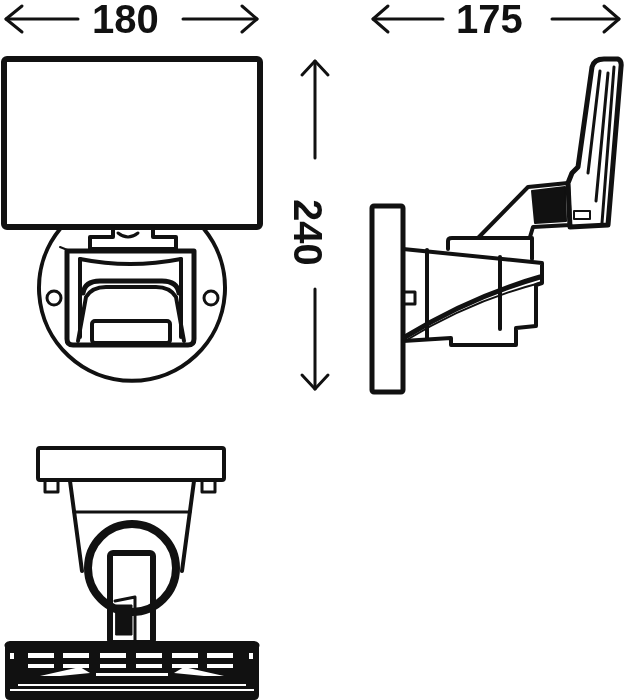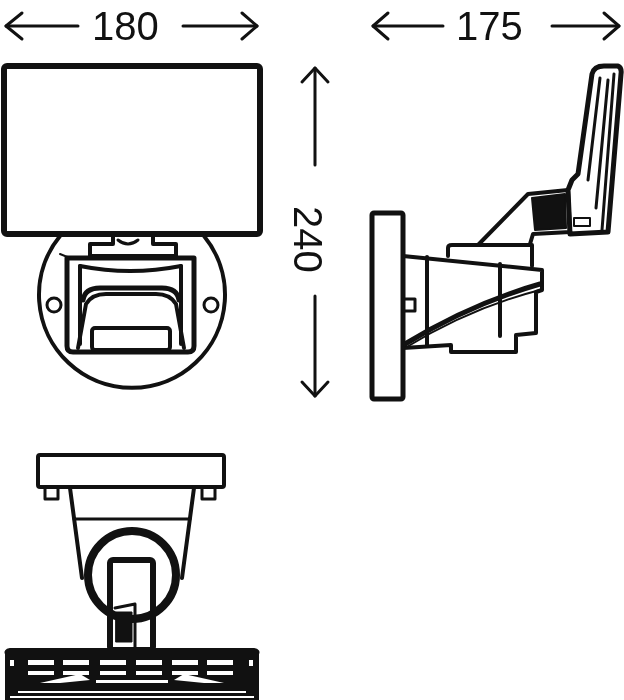--- a/index.html
+++ b/index.html
@@ -1,17 +1,17 @@
 <!DOCTYPE html>
 <html><head>
   <meta charset="utf-8">
   <style>
     html, body { margin: 0; padding: 0; background: #ffffff; }
     body { width: 624px; height: 700px; position: relative; overflow: hidden; font-family: "Liberation Sans", sans-serif; }
-    .canvas { position: absolute; left: 0; top: 8px; width: 624px; height: 676px; }
+    .canvas { position: absolute; left: 0; top: 1px; width: 624px; height: 676px; font-weight: bold; }
     .dim-label { position: absolute; font-family: "Liberation Sans", sans-serif; font-size: 40px; color: #111111; line-height: 1; letter-spacing: 0px; }
     #dim-width { left: 92px; top: -2px; }
     #dim-depth { left: 456px; top: -2px; }
     #dim-height { left: 290px; top: 198px; transform: rotate(90deg); transform-origin: 0 0; width: 0; }
     #dim-height span { position: absolute; left: 0; top: -38px; white-space: nowrap; }
     svg { position: absolute; left: 0; top: 0; }
   </style>
 </head>
 <body>
 

